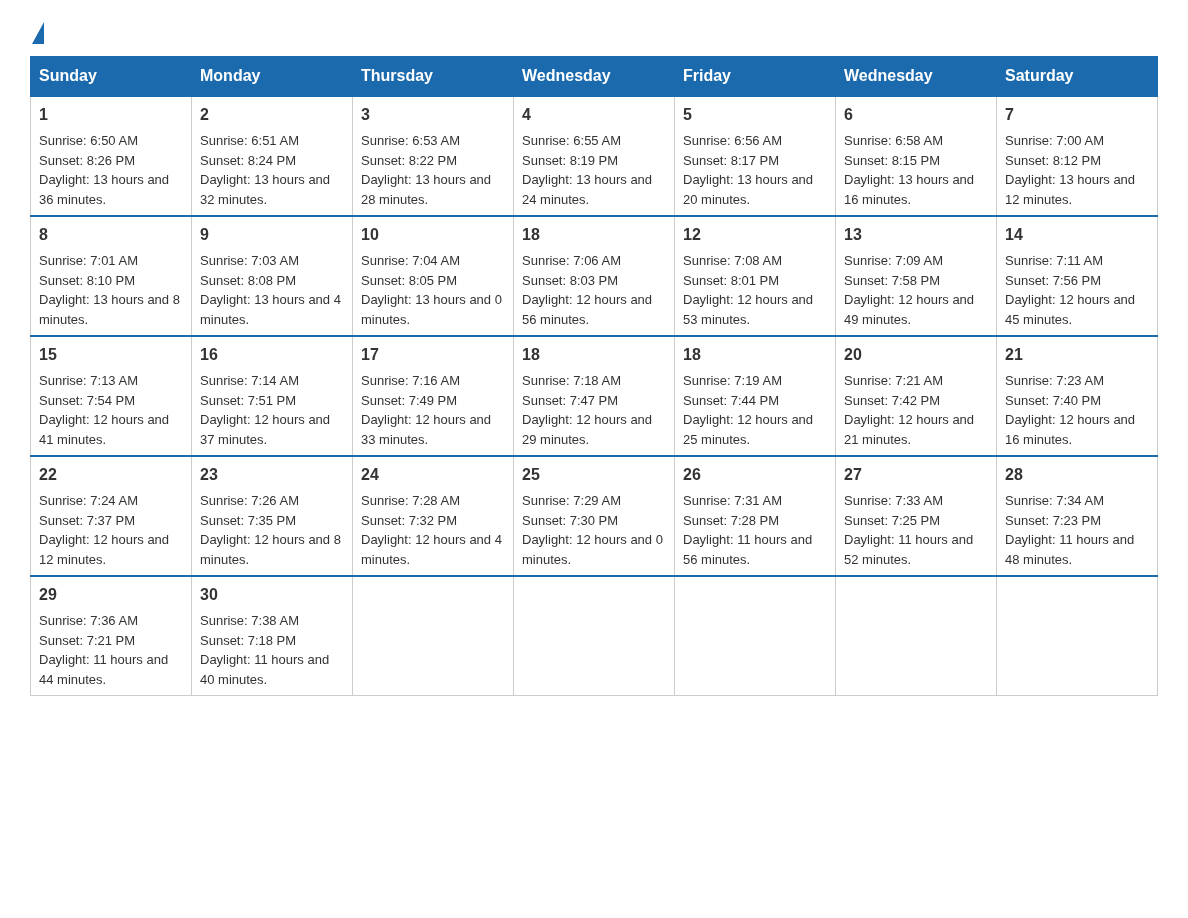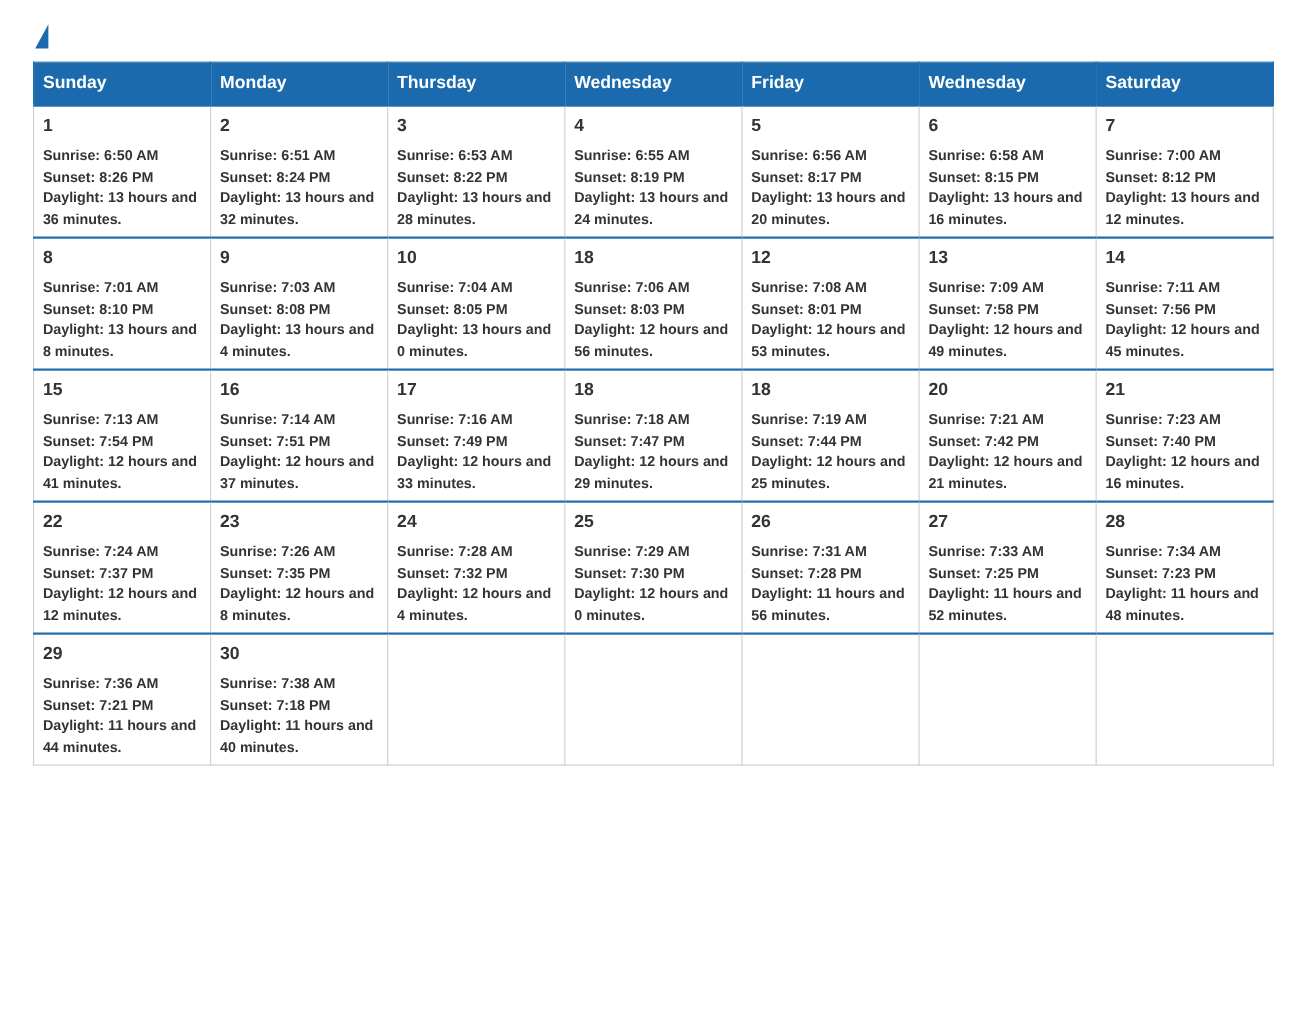--- a/index.html
+++ b/index.html
@@ -84,21 +84,20 @@
     .day-number {
       font-size: 16px;
       font-weight: bold;
       color: #333;
       display: block;
       margin-bottom: 4px;
     }
     .day-info {
       color: #333;
       font-size: 13px;
-      font-weight: bold;
     }
     .calendar-table tr td {
       border-top: 2px solid #1a6aad;
     }
     .calendar-table tr:not(:first-child) td {
       border-top: 2px solid #1a6aad;
     }
     .empty-cell {
       background: #ffffff;
     }

